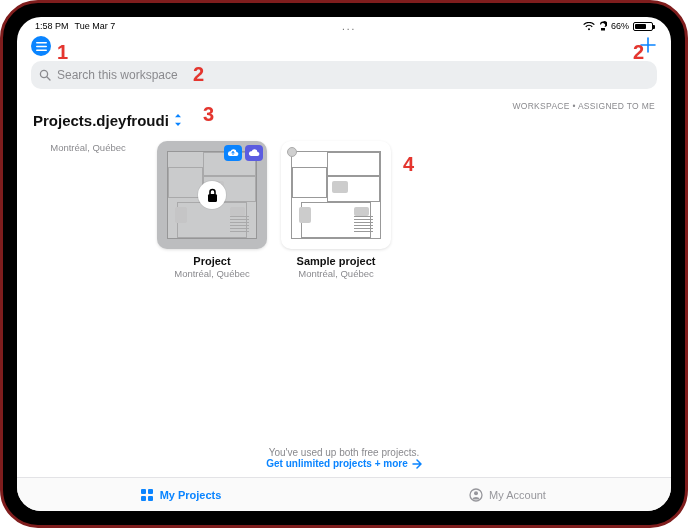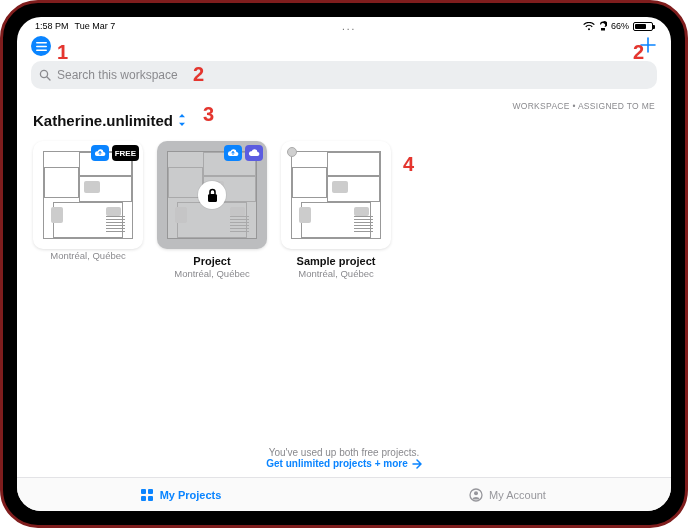--- a/index.html
+++ b/index.html
@@ -212,52 +212,31 @@
             <circle cx="5" cy="5" r="3.6" fill="none" stroke="#8a8a8e" stroke-width="1.3"></circle>
             <line x1="8" y1="8" x2="11" y2="11" stroke="#8a8a8e" stroke-width="1.3" stroke-linecap="round"></line>
           </svg>
         <span>Search this workspace</span>
       </div>
     </div>
 
     <div class="workspace-block">
       <div class="workspace-label">WORKSPACE • ASSIGNED TO ME</div>
       <div class="workspace-title">
-        <span>Katherine.unlimited</span>
+        <span>Projects.djeyfroudi</span>
         <span class="sort-icon">
           <svg width="10" height="12" viewBox="0 0 10 12">
               <path d="M5 0l3 3.2H2L5 0zM5 12L2 8.8h6L5 12z" fill="#0a84ff"></path>
             </svg>
         </span>
       </div>
     </div>
 
     <div class="projects-grid" id="projects-grid">
         <div class="proj">
-          <div class="thumb">
-            <div class="plan">
-              <div class="room r1"></div>
-              <div class="room r2"></div>
-              <div class="room r3"></div>
-              <div class="room r4"></div>
-              <div class="furn f1"></div>
-              <div class="furn f2"></div>
-              <div class="furn f3"></div>
-              <div class="stairs"></div>
-            </div>
-            <div class="badges">
-              <div class="badge cloud">
-                <svg width="12" height="10" viewBox="0 0 12 10">
-                  <path d="M9.5 4a3 3 0 00-5.8-.8A2.3 2.3 0 003 8h6.3A2 2 0 009.5 4z" fill="#fff"></path>
-                  <path d="M6 3.5v3M4.7 5l1.3-1.5L7.3 5" stroke="#0a84ff" stroke-width="1" fill="none" stroke-linecap="round" stroke-linejoin="round"></path>
-                </svg>
-              </div>
-              <div class="badge free">FREE</div>
-            </div>
-          </div>
           <div class="proj-sub">Montréal, Québec</div>
         </div>
         <div class="proj">
           <div class="thumb locked">
             <div class="plan">
               <div class="room r1"></div>
               <div class="room r2"></div>
               <div class="room r3"></div>
               <div class="room r4"></div>
               <div class="furn f1"></div>

